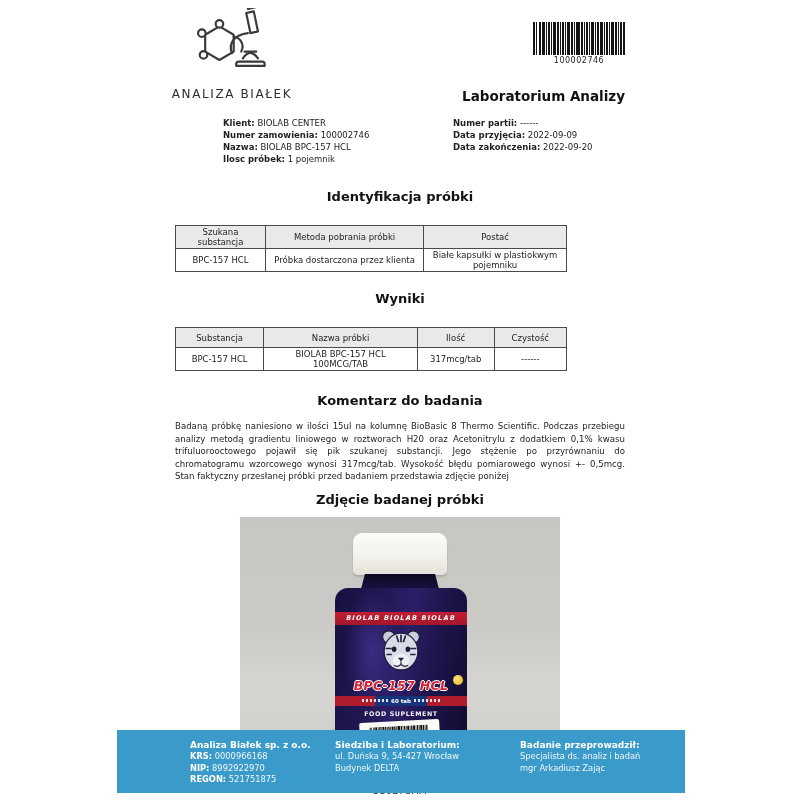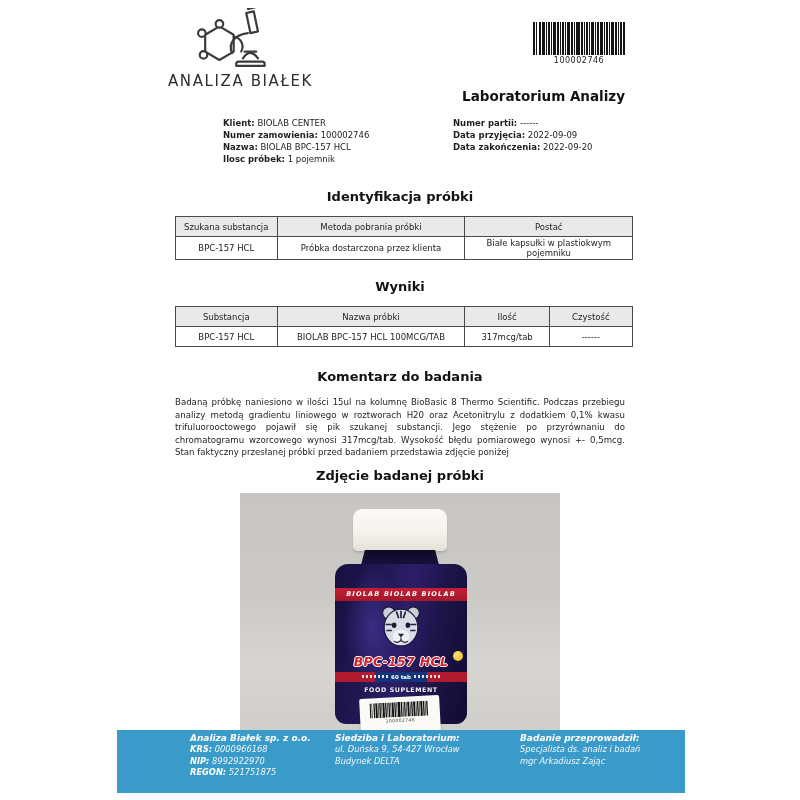--- a/index.html
+++ b/index.html
@@ -3,21 +3,21 @@
 <meta charset="utf-8">
 <style>
   * { margin:0; padding:0; box-sizing:border-box; }
   html,body { background:#ffffff; }
   body { font-family:"DejaVu Sans","Liberation Sans",sans-serif; color:#1f1f1f; }
   .page { position:relative; width:800px; height:800px; background:#fff; overflow:hidden; margin:0 auto; }
 
   
   .logo-block { position:absolute; left:168px; top:8px; width:128px; text-align:center; }
   .logo-block svg { display:block; margin:0 auto; }
-  .logo-text { font-size:15px; letter-spacing:1.6px; color:#2e2e2e; margin-top:2px; white-space:nowrap; }
+  .logo-text { font-size:12px; letter-spacing:1.6px; color:#2e2e2e; margin-top:17px; white-space:nowrap; }
 
   .barcode-block { position:absolute; left:533px; top:22px; width:92px; text-align:center; }
   .barcode-block svg { display:block; }
   .barcode-num { font-size:8px; color:#222; margin-top:1px; letter-spacing:0.5px; }
 
   
   .content { position:absolute; left:175px; top:88px; width:450px; }
   .doc-title { font-size:13.5px; font-weight:bold; text-align:right; color:#111; }
 
   .info-block { display:flex; margin-top:13px; font-size:8.5px; line-height:12px; }
@@ -25,21 +25,21 @@
   .info-col-right { width:220px; }
   .info-row b { font-weight:bold;padding-left:48px; }
   .info-row span { font-weight:normal; color:#222; }
 
   .section-title { font-size:13px; font-weight:bold; text-align:center; color:#111; }
   .mt-id { margin-top:24px; }
   .mt-res { margin-top:19px; }
   .mt-com { margin-top:22px; }
   .mt-photo { margin-top:9px; }
 
-  table.lab { width:458px; border-collapse:collapse; margin-top:12px; }
+  table.lab { width:392px; border-collapse:collapse; margin-top:21px; }
   table.lab th, table.lab td {
     border:1px solid #4a4a4a; font-size:8.5px; text-align:center;
     height:20px; padding:1px 3px; font-weight:normal; color:#1d1d1d;
   }
   table.lab th { background:#e9e9e9; }
   .w100{width:100px;} .w185{width:185px;} .w165{width:165px;} .w83{width:83px;} .w82{width:82px;}
 
   .comment-text { margin-top:12px; font-size:8.6px; line-height:12.6px; text-align:justify; color:#242424; }
 
   
@@ -82,21 +82,21 @@
     text-align:center; padding-top:5px; }
   .sticker svg { display:block; margin:0 auto; }
   .sticker-num { font-size:4.5px; color:#444; letter-spacing:0.4px; margin-top:1px; }
 
   
   .pass-label { margin-top:13px; font-size:10px; font-weight:bold; text-align:center; color:#111; }
   .pass-value { margin-top:6px; font-size:9.5px; text-align:center; color:#333; letter-spacing:0.3px; }
 
   
   .footer { position:absolute; left:117px; top:730px; width:568px; height:63px; background:#3a9bca; color:#fff; }
-  .footer-inner { display:flex; padding:2px 0 0 73px;font-style:italic; }
+  .footer-inner { display:flex; padding:9px 0 0 73px; }
   .fcol1 { width:145px; } .fcol2 { width:185px; } .fcol3 { width:165px; }
   .f-title { font-size:9px; font-weight:bold; line-height:12px; }
   .f-line { font-size:8.3px; line-height:11.5px; color:rgba(255,255,255,0.92); }
   .f-line b { color:#fff; font-weight:bold; }
 </style>
 </head>
 <body>
 
 <div class="page">
 

